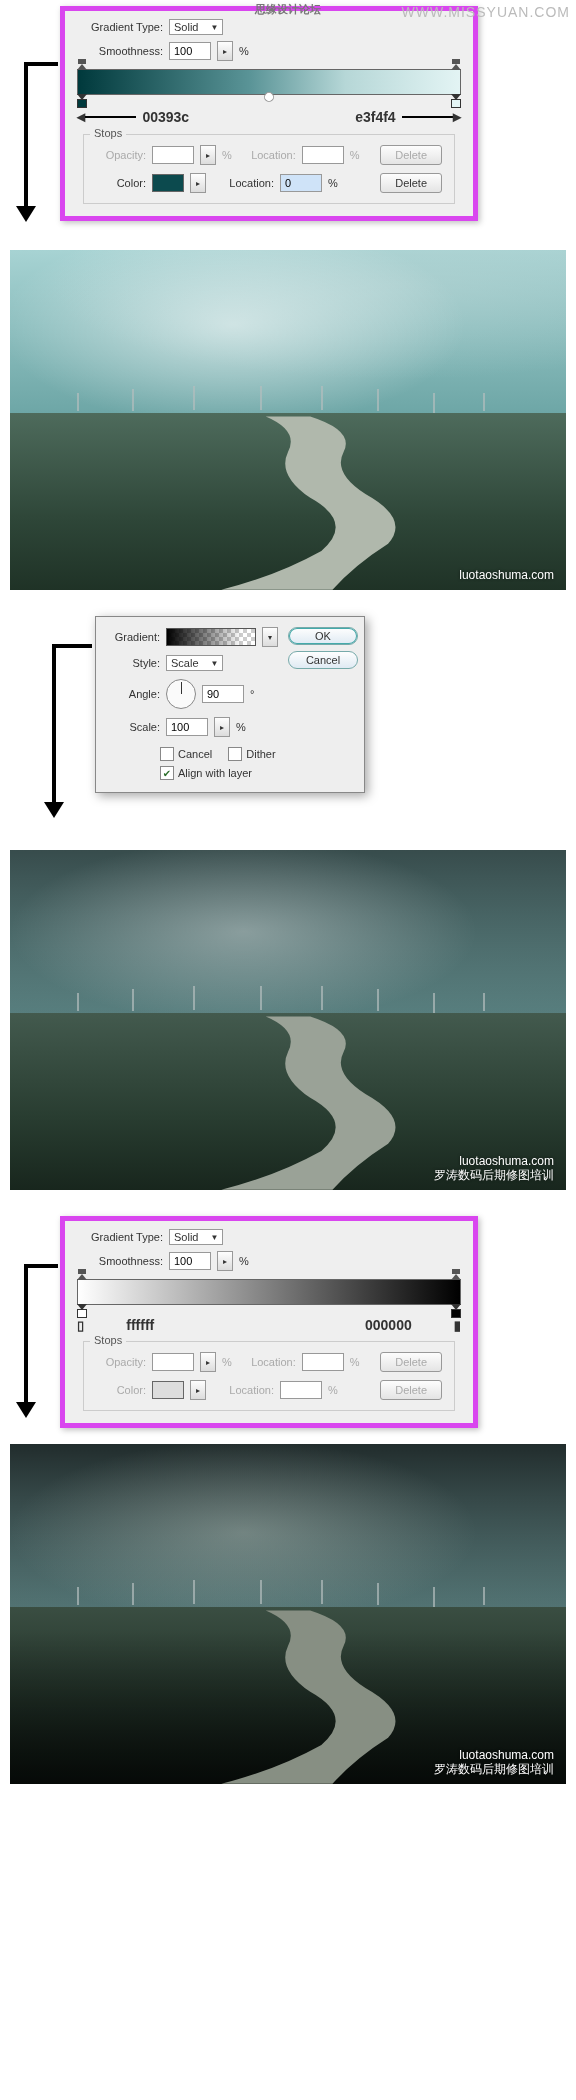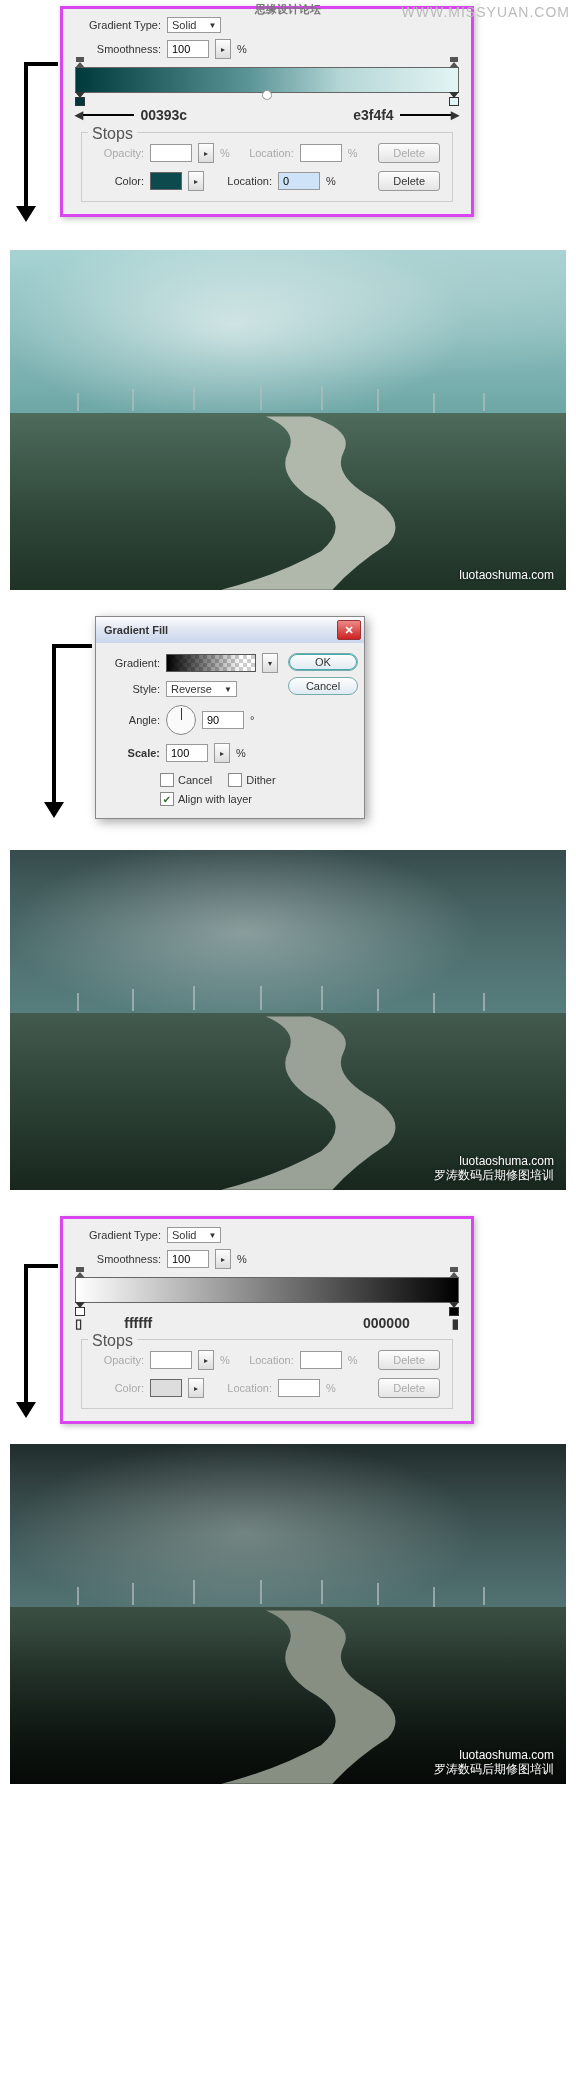--- a/index.html
+++ b/index.html
@@ -1,35 +1,35 @@
 <!DOCTYPE html>
 <html><head>
 <meta charset="utf-8">
 <style>
 body { margin:0; font-family:"Microsoft YaHei",Arial,sans-serif; font-size:11px; width:576px; background:#fff; color:#333; }
-.panel { background:#efefef; border:3px solid #d946ef; box-shadow:2px 2px 6px rgba(0,0,0,0.25); }
+.panel { background:#efefef; border:5px solid #d946ef; box-shadow:2px 2px 6px rgba(0,0,0,0.25); }
 .row { display:flex; align-items:center; gap:6px; }
 .lbl { text-align:right; }
 .inp { background:#fff; border:1px solid #999; padding:2px 4px; font-size:11px; }
 .spin { width:32px; }
 .btn-drop { width:14px; height:18px; background:linear-gradient(#fefefe,#dcdcdc); border:1px solid #999; display:flex; align-items:center; justify-content:center; font-size:8px; }
 .sel { background:#fff; border:1px solid #999; padding:1px 4px; font-size:11px; display:flex; align-items:center; gap:12px; }
 .sel .arr { font-size:8px; }
 .grad-track { position:relative; height:24px; border:1px solid #666; margin:4px 0 2px 0; }
 .opac-stop { position:absolute; top:-10px; width:10px; height:10px; transform:translateX(-50%); }
 .opac-stop .tri { width:0; height:0; border-left:5px solid transparent; border-right:5px solid transparent; border-bottom:6px solid #555; }
 .opac-stop .sq { width:8px; height:5px; background:#555; margin:-1px auto 0; }
 .col-stop { position:absolute; bottom:-12px; width:10px; height:12px; transform:translateX(-50%); }
 .col-stop .tri { width:0; height:0; border-left:5px solid transparent; border-right:5px solid transparent; border-top:6px solid #333; margin:0 auto; }
 .col-stop .sq { width:8px; height:7px; border:1px solid #333; margin:-1px auto 0; }
 .mid { position:absolute; bottom:-8px; width:8px; height:8px; border:1px solid #999; border-radius:50%; background:#fff; transform:translateX(-50%) rotate(45deg); }
 .hexrow { display:flex; align-items:center; font-size:14px; font-weight:600; margin-top:12px; }
 .arrL, .arrR { font-size:16px; }
 .stops-box { border:1px solid #ccc; padding:10px 12px; margin:8px; position:relative; }
-.stops-box .title { position:absolute; top:-8px; left:6px; background:#efefef; padding:0 4px; font-size:16px; color:#555; }
+.stops-box .title { position:absolute; top:-8px; left:6px; background:#efefef; padding:0 4px; font-size:11px; color:#555; }
 .btn { background:linear-gradient(#fdfdfd,#e4e4e4); border:1px solid #999; border-radius:3px; padding:3px 14px; font-size:11px; text-align:center; }
 .btn.dis { color:#aaa; }
 .swatch { width:30px; height:16px; border:1px solid #666; }
 .arrow-down { position:relative; }
 .arrow-down .head { width:0; height:0; border-left:10px solid transparent; border-right:10px solid transparent; border-top:16px solid #000; }
 
 .landscape { position:relative; overflow:hidden; }
 .sky { position:absolute; inset:0; }
 .ground { position:absolute; left:0; right:0; }
 .wm { position:absolute; right:12px; color:#fff; font-size:12px; font-family:Arial; text-shadow:0 0 3px rgba(0,0,0,0.6); text-align:right; }
@@ -161,50 +161,44 @@
 
 <div style="display:flex; align-items:flex-start; margin-top:26px;">
   <div style="width:95px; position:relative; height:220px;">
     <div style="position:absolute; left:52px; top:28px; width:40px; height:4px; background:#000;"></div>
     <div style="position:absolute; left:52px; top:28px; width:4px; height:160px; background:#000;"></div>
     <div class="arrow-down" style="position:absolute; left:44px; top:186px;">
         <div class="head"></div>
       </div>
   </div>
   <div class="dialog">
-    <div class="dlg-title">
-      <span>Gradient Fill</span>
-      <div class="xbtn">
-          <span>✕</span>
-        </div>
-    </div>
     <div style="display:flex; padding:10px 10px 12px 10px; gap:10px;">
       <div style="flex:1;">
         <div class="row" style="margin-bottom:8px;">
           <span class="lbl" style="width:54px;">Gradient:</span>
           <div class="grad-prev"></div>
           <div class="btn-drop">▾</div>
         </div>
         <div class="row" style="margin-bottom:8px;">
           <span class="lbl" style="width:54px;">Style:</span>
           <div class="sel">
-              <span>Reverse</span>
+              <span>Scale</span>
               <span class="arr">▼</span>
             </div>
         </div>
         <div class="row" style="margin-bottom:8px;">
           <span class="lbl" style="width:54px;">Angle:</span>
           <div class="angle-dial">
               <div class="hand"></div>
             </div>
           <input class="inp spin" value="90" style="">
           <span>°</span>
         </div>
         <div class="row" style="margin-bottom:10px;">
-          <span class="lbl" style="width:54px;font-weight:bold;">Scale:</span>
+          <span class="lbl" style="width:54px;">Scale:</span>
           <input class="inp spin" value="100" style="">
           <div class="btn-drop">▸</div>
           <span>%</span>
         </div>
         <div class="row" style="margin-left:54px; margin-bottom:5px; gap:4px;">
           <span class="chk"></span>
           <span>Cancel</span>
           <span style="width:8px;"></span>
           <span class="chk"></span>
           <span>Dither</span>

